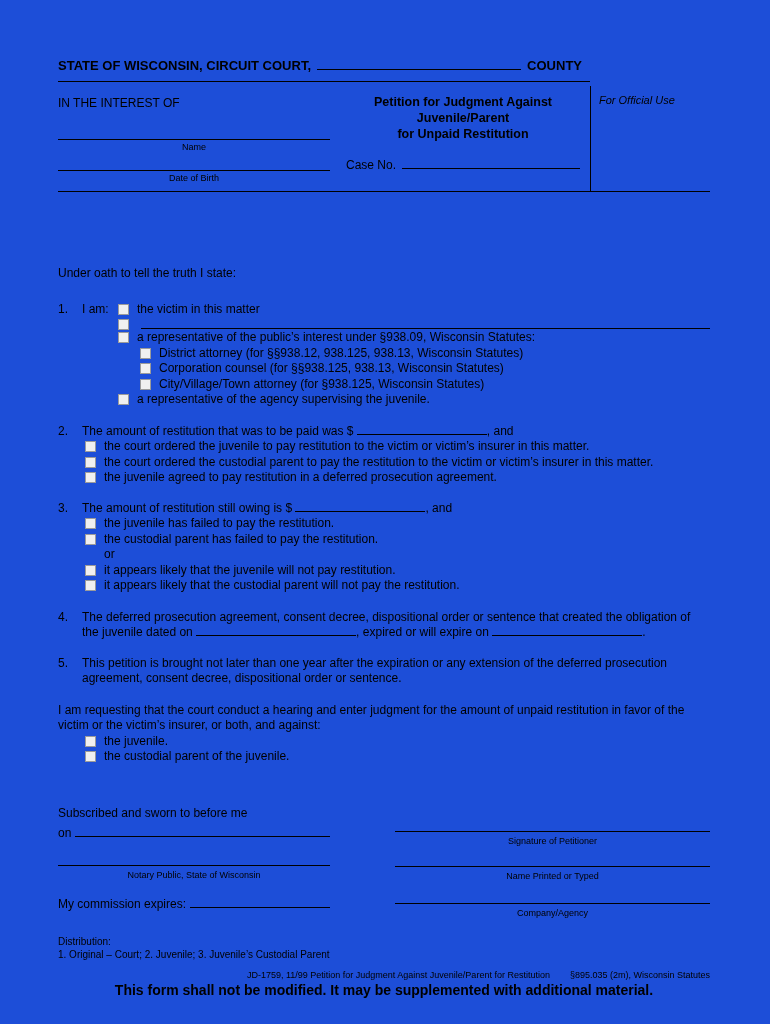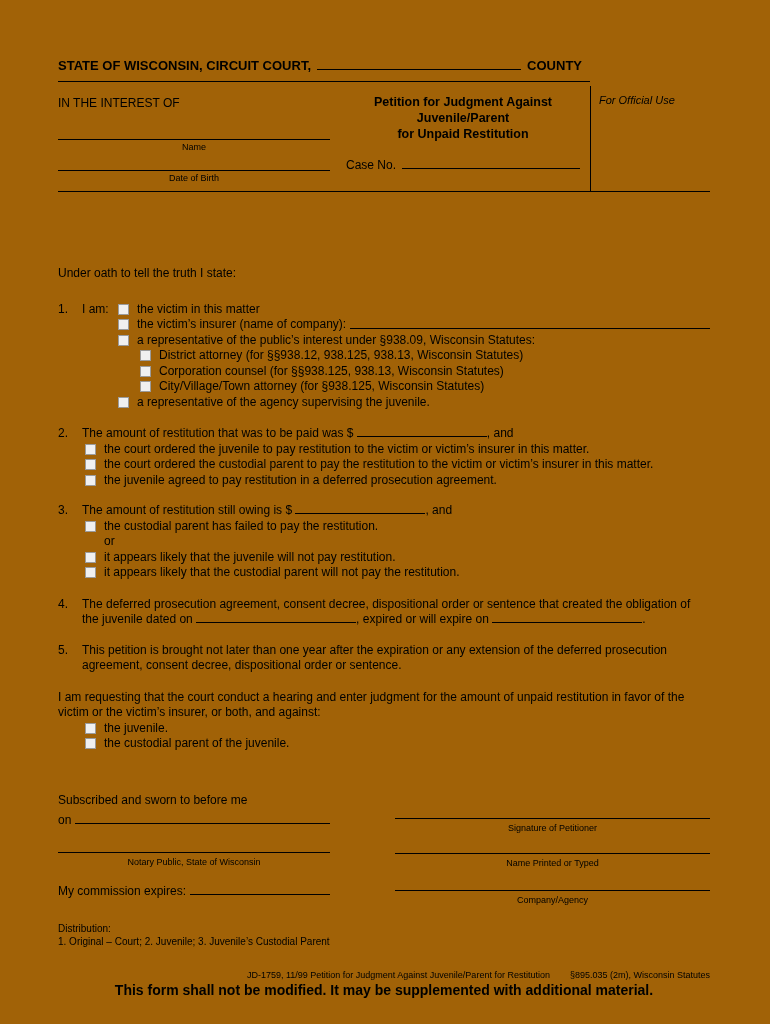--- a/index.html
+++ b/index.html
@@ -1,19 +1,19 @@
 <!DOCTYPE html>
 <html><head>
 <meta charset="utf-8">
 <style>
   * { margin:0; padding:0; box-sizing:border-box; }
   html, body { background:#fff; }
   .page {
     width:770px; height:1024px; margin:0 auto; position:relative;
-    background:#a16207; color:#000; overflow:hidden;
+    background:#1d4ed8; color:#000; overflow:hidden;
     font-family:"Liberation Sans","DejaVu Sans",sans-serif; font-size:12px;
   }
 
   
   .header { display:flex; align-items:stretch; margin:42px 60px 0 58px; border-bottom:1.5px solid #000; }
   .header-left { flex:1; }
   .court-row { display:flex; align-items:baseline; font-weight:bold; font-size:13px;
                padding:16px 8px 8px 0; border-bottom:1px solid #000; }
   .court-blank { flex:1; height:12px; margin:0 6px; }
   .header-cols { display:flex; padding-bottom:8px; }
@@ -117,21 +117,20 @@
     <div class="item mt20">
       <div class="item-num">1.</div>
       <div class="item-body">
         <div class="cb-row">
           <span class="iam-label">I am:</span>
           <span class="cb"></span>
           <span>the victim in this matter</span>
         </div>
         <div class="cb-row lvl1">
           <span class="cb"></span>
-          <span>the victim’s insurer (name of company):</span>
           <span class="blank fill ml4"></span>
         </div>
         <div class="cb-row lvl1">
           <span class="cb"></span>
           <span>a representative of the public’s interest under §938.09, Wisconsin Statutes:</span>
         </div>
         <div class="cb-row lvl2">
           <span class="cb"></span>
           <span>District attorney (for §§938.12, 938.125, 938.13, Wisconsin Statutes)</span>
         </div>
@@ -171,20 +170,24 @@
         </div>
       </div>
     </div>
 
     <div class="item mt15">
       <div class="item-num">3.</div>
       <div class="item-body">
         <div>
           <span>The amount of restitution still owing is $</span>
           <span class="blank w130"></span><span>, and</span>
+        </div>
+        <div class="cb-row lvl0">
+          <span class="cb"></span>
+          <span>the juvenile has failed to pay the restitution.</span>
         </div>
         <div class="cb-row lvl0">
           <span class="cb"></span>
           <span>the custodial parent has failed to pay the restitution.</span>
         </div>
         <div class="or-line">or</div>
         <div class="cb-row lvl0">
           <span class="cb"></span>
           <span>it appears likely that the juvenile will not pay restitution.</span>
         </div>

